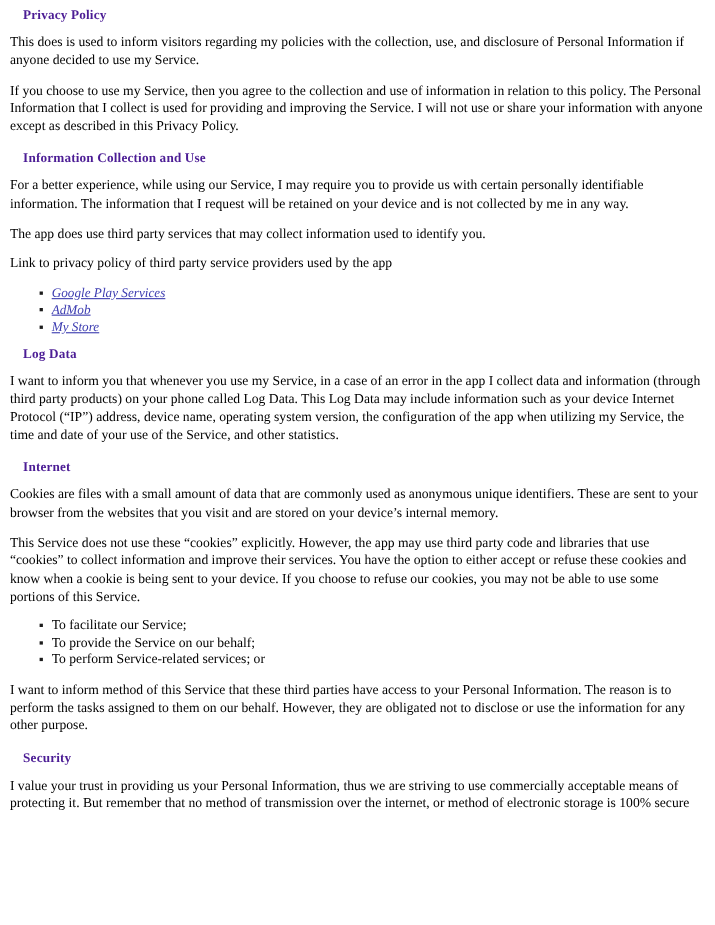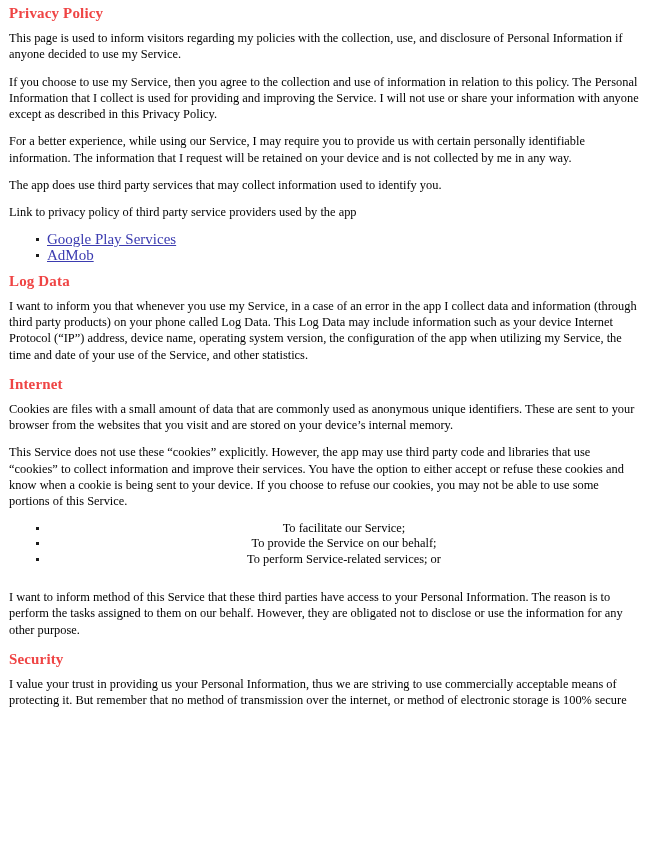--- a/index.html
+++ b/index.html
@@ -17,41 +17,40 @@
     -webkit-font-smoothing: none;
   }
   .page {
     box-sizing: border-box;
     width: 650px;
     padding: 6px 9px 0 9px;
   }
   h2.section-heading {
     font-family: "Liberation Serif", "DejaVu Serif", serif;
     font-weight: bold;
-    font-size: 15px;
+    font-size: 12px;
     line-height: 14px;
-    margin: 0 0 10px 0;
+    margin: 0 0 10px 12px;
     letter-spacing: 0.15px;
-    color: #ef4444;
+    color: #4c1d95;
   }
   h2.section-heading.subsequent {
     margin-top: 14px;
   }
   p.body-text {
     font-size: 12.4px;
     line-height: 16.3px;
     margin: 0 0 11px 0;
     text-align: left;
     color: #000;
   }
   ul.bullet-list {
     list-style: none;
-    margin: 0 0 22px 0;
+    margin: 0 0 11px 0;
     padding: 0 0 0 27px;
-    text-align: center;
   }
   ul.bullet-list > li {
     font-size: 12.4px;
     line-height: 15.5px;
     position: relative;
     padding-left: 11px;
     color: #000;
   }
   ul.bullet-list > li::before {
     content: "";
@@ -78,43 +77,46 @@
     position: absolute;
     left: 0;
     top: 6px;
     width: 3px;
     height: 3px;
     background: #1c1c1c;
   }
   a.policy-link {
     color: #3b3bb0;
     text-decoration: underline;
-    font-size: 15px;
+    font-size: 12px;
+    font-style: italic;
   }
   .clipped-tail {
     overflow: hidden;
   }
 </style>
 </head>
 <body>
 
 <div class="page">
 
   <h2 class="section-heading">Privacy Policy</h2>
 
-  <p class="body-text">This page is used to inform visitors regarding my policies with the collection, use, and disclosure of Personal Information if anyone decided to use my Service.</p>
+  <p class="body-text">This does is used to inform visitors regarding my policies with the collection, use, and disclosure of Personal Information if anyone decided to use my Service.</p>
   <p class="body-text">If you choose to use my Service, then you agree to the collection and use of information in relation to this policy. The Personal Information that I collect is used for providing and improving the Service. I will not use or share your information with anyone except as described in this Privacy Policy.</p>
 
+  <h2 class="section-heading subsequent">Information Collection and Use</h2>
   <p class="body-text">For a better experience, while using our Service, I may require you to provide us with certain personally identifiable information. The information that I request will be retained on your device and is not collected by me in any way.</p>
   <p class="body-text">The app does use third party services that may collect information used to identify you.</p>
   <p class="body-text">Link to privacy policy of third party service providers used by the app</p>
 
   <ul class="link-list">
     <li><a class="policy-link" href="#">Google Play Services</a></li>
     <li><a class="policy-link" href="#">AdMob</a></li>
+    <li><a class="policy-link" href="#">My Store</a></li>
   </ul>
 
   <h2 class="section-heading">Log Data</h2>
   <p class="body-text">I want to inform you that whenever you use my Service, in a case of an error in the app I collect data and information (through third party products) on your phone called Log Data. This Log Data may include information such as your device Internet Protocol (“IP”) address, device name, operating system version, the configuration of the app when utilizing my Service, the time and date of your use of the Service, and other statistics.</p>
 
   <h2 class="section-heading subsequent">Internet</h2>
   <p class="body-text">Cookies are files with a small amount of data that are commonly used as anonymous unique identifiers. These are sent to your browser from the websites that you visit and are stored on your device’s internal memory.</p>
   <p class="body-text">This Service does not use these “cookies” explicitly. However, the app may use third party code and libraries that use “cookies” to collect information and improve their services. You have the option to either accept or refuse these cookies and know when a cookie is being sent to your device. If you choose to refuse our cookies, you may not be able to use some portions of this Service.</p>
 
 

